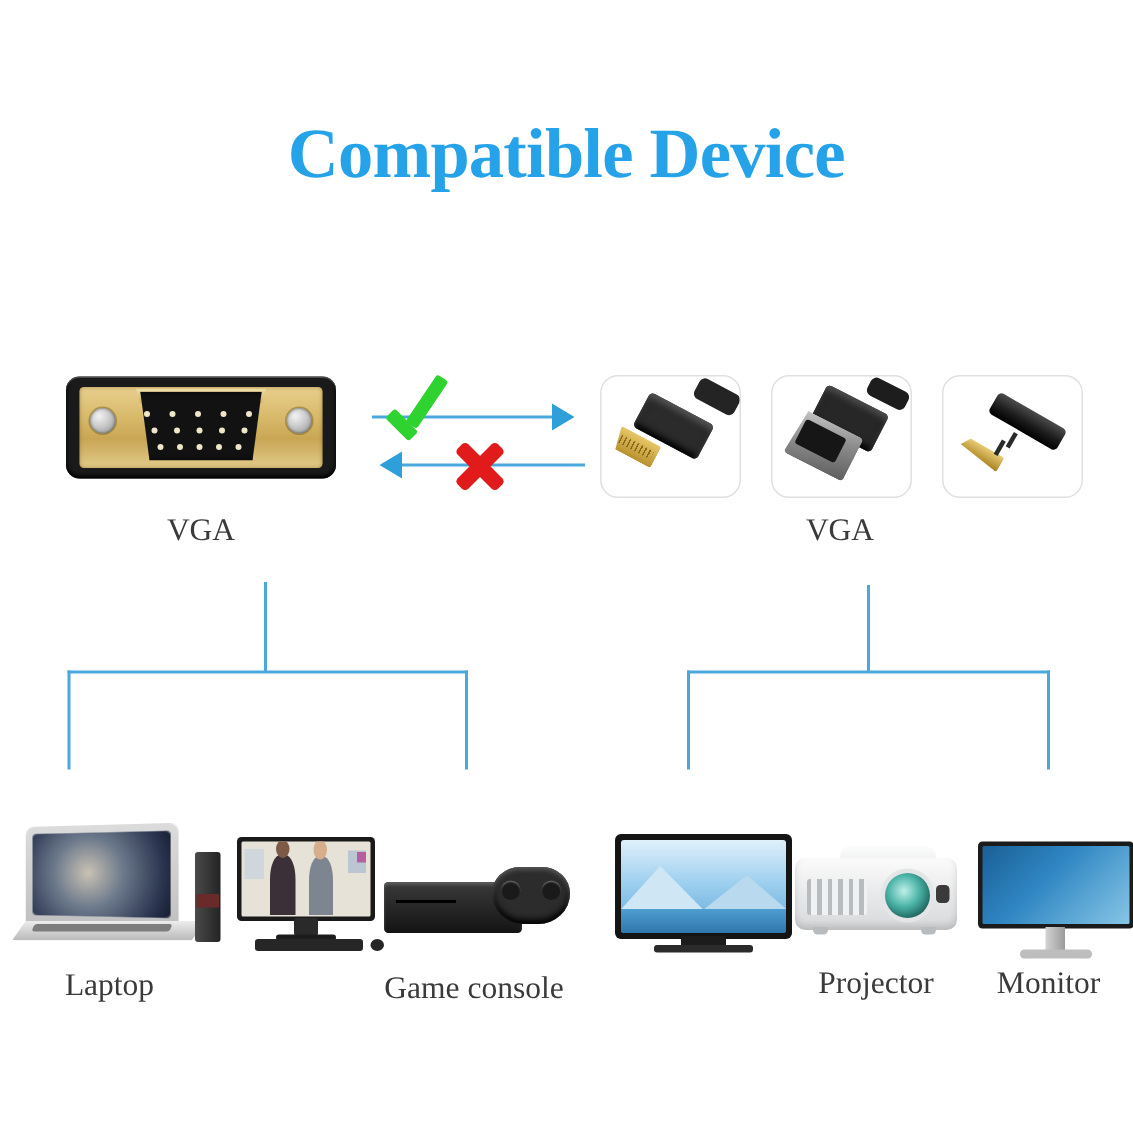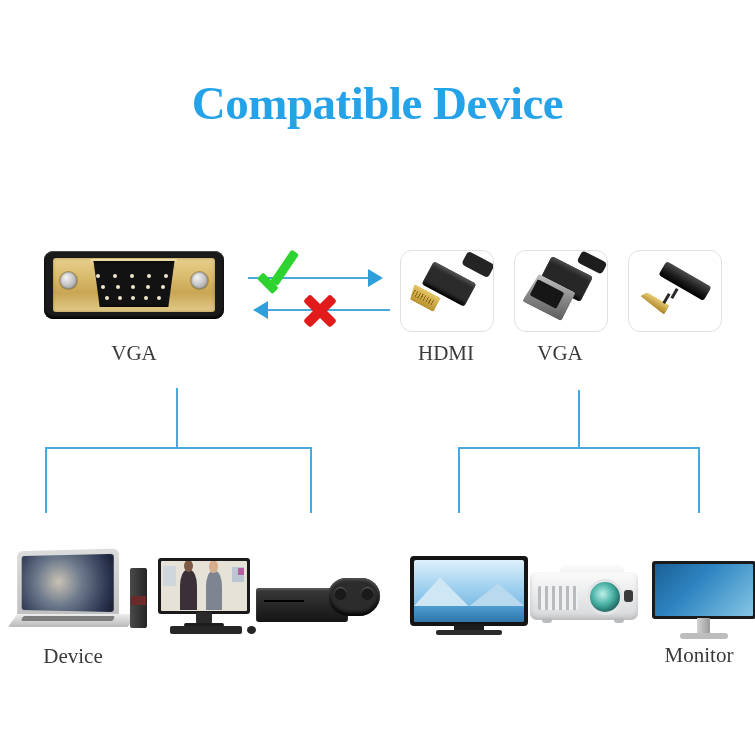--- a/index.html
+++ b/index.html
@@ -258,21 +258,20 @@
       <i class="b"></i>
   </div>
 
   <div class="card" style="left:400px;">
     <div class="card-inner">
       <div class="hdmi-cable"></div>
       <div class="hdmi-body"></div>
       <div class="hdmi-gold"></div>
     </div>
   </div>
-  <div class="lbl" style="left:385px;top:330px;width:122px;">HDMI</div>
 
   <div class="card" style="left:514px;">
     <div class="card-inner">
       <div class="vgas-cable"></div>
       <div class="vgas-body"></div>
       <div class="vgas-shell"></div>
       <div class="vgas-face"></div>
     </div>
   </div>
   <div class="lbl" style="left:499px;top:330px;width:122px;">VGA</div>
@@ -300,21 +299,21 @@
     <div class="tv" style="left:698px;top:437px;height:66px;"></div>
   </div>
 
   <div class="dev" style="left:8px;top:538px;width:130px;height:82px;">
     <div class="lap-lid">
         <div class="lap-screen"></div>
       </div>
     <div class="lap-base"></div>
     <div class="lap-key"></div>
   </div>
-  <div class="lbl" style="left:8px;top:633px;width:130px;">Device</div>
+  <div class="lbl" style="left:8px;top:633px;width:130px;">Laptop</div>
 
   <div class="dev" style="left:130px;top:544px;width:128px;height:82px;">
     <div class="twr"></div>
     <div class="mon-body">
         <div class="mon-pic">
       <div class="bg1"></div>
           <div class="bg2"></div>
           <div class="bg3"></div>
       <div class="p1"></div>
           <div class="p2"></div>
@@ -324,20 +323,21 @@
     <div class="mon-foot"></div>
     <div class="kbd"></div>
     <div class="mouse"></div>
   </div>
 
   <div class="dev" style="left:256px;top:558px;width:126px;height:70px;">
     <div class="con-body"></div>
     <div class="con-led"></div>
     <div class="pad"></div>
   </div>
+  <div class="lbl" style="left:256px;top:635px;width:120px;line-height:27px;">Game console</div>
 
   <div class="dev" style="left:410px;top:546px;width:118px;height:80px;">
     <div class="tv-body">
         <div class="tv-scr">
       <div class="tv-mtn"></div>
           <div class="tv-mtn2"></div>
           <div class="tv-lake"></div>
     </div>
       </div>
     <div class="tv-stand"></div>
@@ -346,20 +346,21 @@
 
   <div class="dev" style="left:530px;top:550px;width:110px;height:70px;">
     <div class="pj-top"></div>
     <div class="pj-body"></div>
     <div class="pj-vent"></div>
     <div class="pj-lens"></div>
     <div class="pj-knob"></div>
     <div class="pj-foot"></div>
     <div class="pj-foot r"></div>
   </div>
+  <div class="lbl" style="left:520px;top:632px;width:128px;">Projector</div>
 
   <div class="dev" style="left:652px;top:551px;width:104px;height:78px;">
     <div class="mn-body">
         <div class="mn-scr"></div>
       </div>
     <div class="mn-neck"></div>
     <div class="mn-foot"></div>
   </div>
   <div class="lbl" style="left:640px;top:632px;width:118px;">Monitor</div>
 

